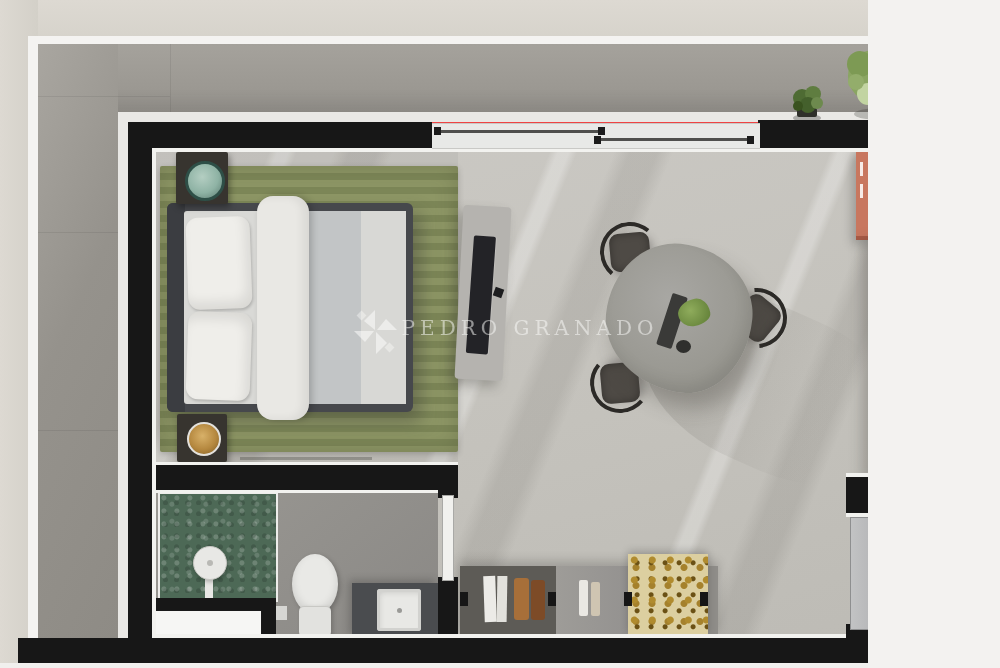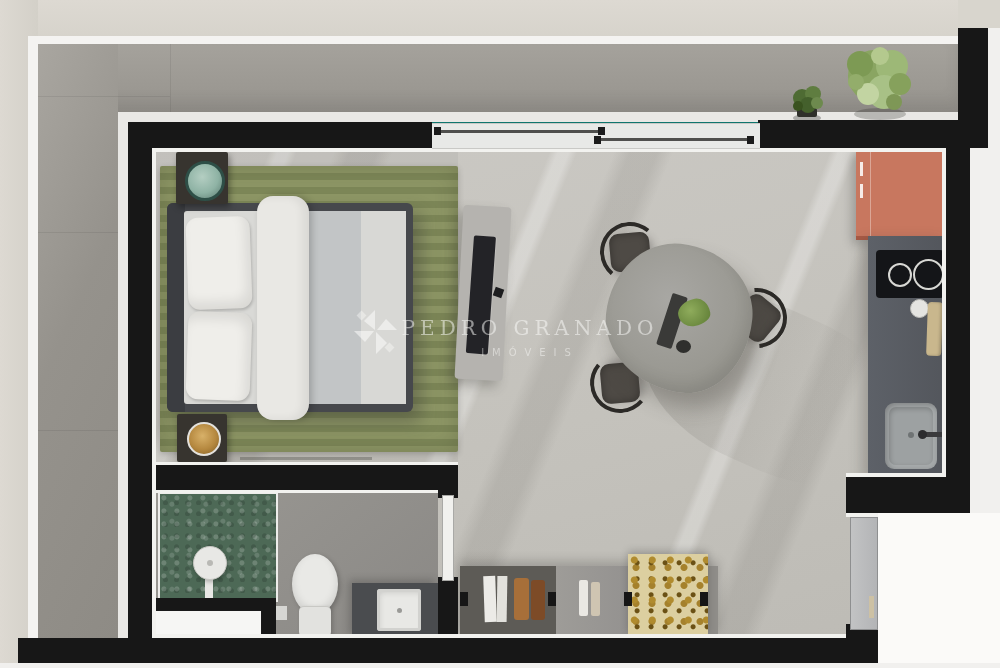--- a/index.html
+++ b/index.html
@@ -1,16 +1,16 @@
 <!DOCTYPE html>
 <html><head>
 <meta charset="utf-8">
 <style>
   html,body{margin:0;padding:0;background:#f3f2f0;font-family:"DejaVu Sans",sans-serif;}
-  #stage{position:relative;width:1000px;height:668px;overflow:hidden;background:#0f766e;}
+  #stage{position:relative;width:868px;height:668px;overflow:hidden;background:#ef4444;}
   .a{position:absolute;}
   .wall{position:absolute;background:#171717;}
   .wline{position:absolute;background:#f2f2ef;}
   .seam{position:absolute;background:rgba(0,0,0,.07);}
   .chair{position:absolute;width:62px;height:62px;}
   .chair-back{position:absolute;inset:1px;border-radius:50%;border:4px solid transparent;border-top-color:#2c2a27;border-left-color:#2c2a27;}
   .chair-seat{position:absolute;inset:12px 11px;background:#4e4a45;border-radius:9px;box-shadow:inset 0 0 8px rgba(0,0,0,.35),3px 5px 9px rgba(40,38,35,.3);}
   .handle{position:absolute;width:8px;height:14px;background:#161616;}
   .wm-brand{position:absolute;left:400px;top:316px;width:260px;text-align:center;font-family:"DejaVu Serif",serif;font-size:20px;letter-spacing:5px;color:rgba(252,252,250,.52);white-space:nowrap;}
   .wm-tag{position:absolute;left:400px;top:347px;width:260px;text-align:center;font-family:"DejaVu Sans",sans-serif;font-size:10px;letter-spacing:8px;color:rgba(252,252,250,.46);white-space:nowrap;}
@@ -192,15 +192,14 @@
     <g fill="#fdfdfc">
       <path d="M23 24 L23 4 L12 15 Z"></path>
       <path d="M25 24 L45 24 L34 13 Z"></path>
       <path d="M24 26 L24 48 L35 37 Z"></path>
       <path d="M22 25 L2 25 L13 36 Z"></path>
       <rect x="6" y="6" width="7" height="7" transform="rotate(45 9.5 9.5)" opacity=".7"></rect>
       <rect x="34" y="38" width="7" height="7" transform="rotate(45 37.5 41.5)" opacity=".7"></rect>
     </g>
   </svg>
   <div class="wm-brand">PEDRO GRANADO</div>
-  <div class="wm-tag">IMÓVEIS</div>
 
 </div>
 
 </body></html>

